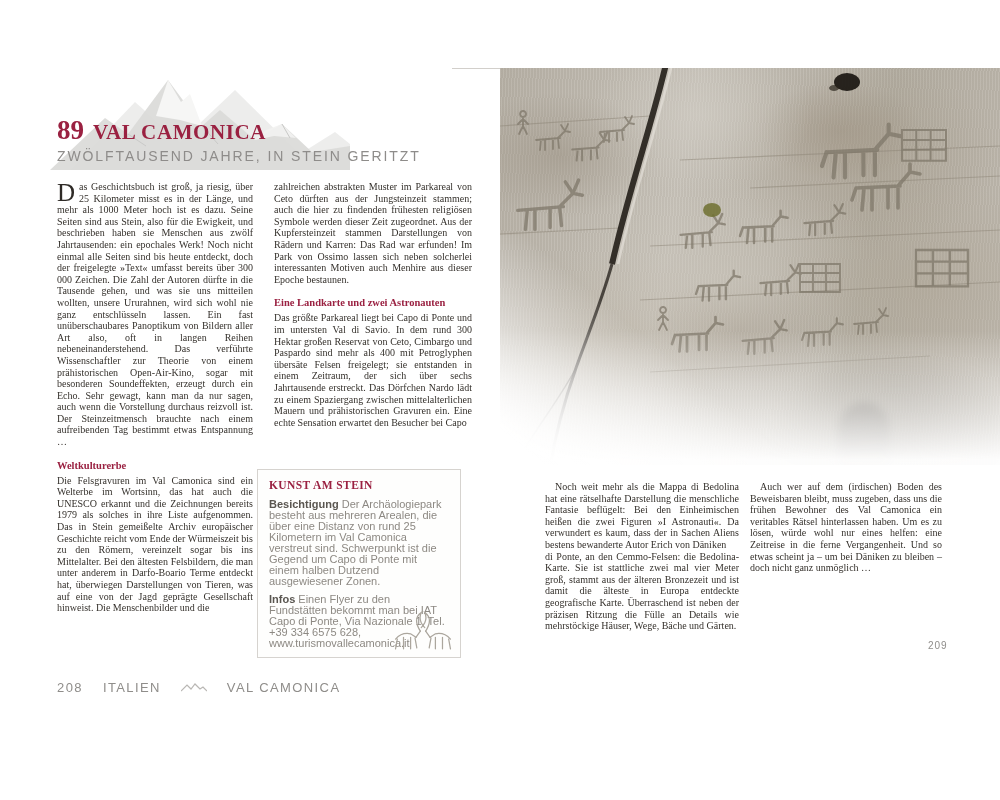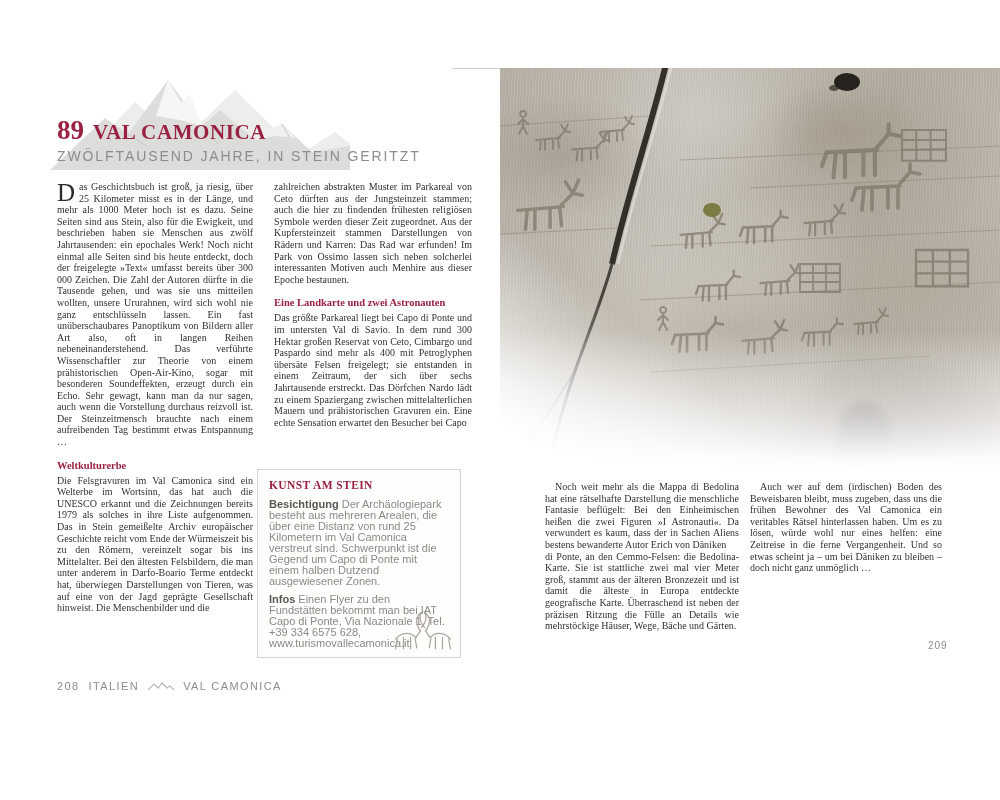--- a/index.html
+++ b/index.html
@@ -58,22 +58,22 @@
     filter:blur(6px);}
   .shadow-head{position:absolute;left:338px;bottom:-4px;width:52px;height:66px;
     background:#6b665e;border-radius:26px 26px 4px 4px;filter:blur(4px);opacity:.8;}
   .fade-bottom{position:absolute;left:0;right:0;bottom:0;height:135px;
     background:linear-gradient(to bottom, rgba(255,255,255,0), rgba(255,255,255,.6) 60%, rgba(255,255,255,.97) 96%);}
   .fade-corner{position:absolute;left:0;bottom:0;width:270px;height:230px;
     background:linear-gradient(to top right, #ffffff 8%, rgba(255,255,255,0) 55%);}
   .gutter-line{position:absolute;left:452px;top:68px;width:48px;height:1px;background:#d2cfcb;}
 
   
-  .footer-left{position:absolute;left:57px;top:680px;display:flex;align-items:center;gap:9px;
-    font-family:"Liberation Sans", sans-serif;font-size:11px;letter-spacing:1.4px;color:#8f8d8a;}
+  .footer-left{position:absolute;left:57px;top:680px;display:flex;align-items:center;gap:20px;
+    font-family:"Liberation Sans", sans-serif;font-size:13px;letter-spacing:1.4px;color:#8f8d8a;}
   .footer-right{position:absolute;left:928px;top:640px;
     font-family:"Liberation Sans", sans-serif;font-size:10px;letter-spacing:1px;color:#8f8d8a;}
 </style>
 </head>
 <body>
 
 <div class="spread">
 
   <svg class="watermark" viewBox="0 0 300 96">
     <path fill="#e9e9e7" opacity=".8" d="M20 96 L85 28 L130 68 L185 16 L250 80 L285 58 L300 70 L300 96 Z"></path>

